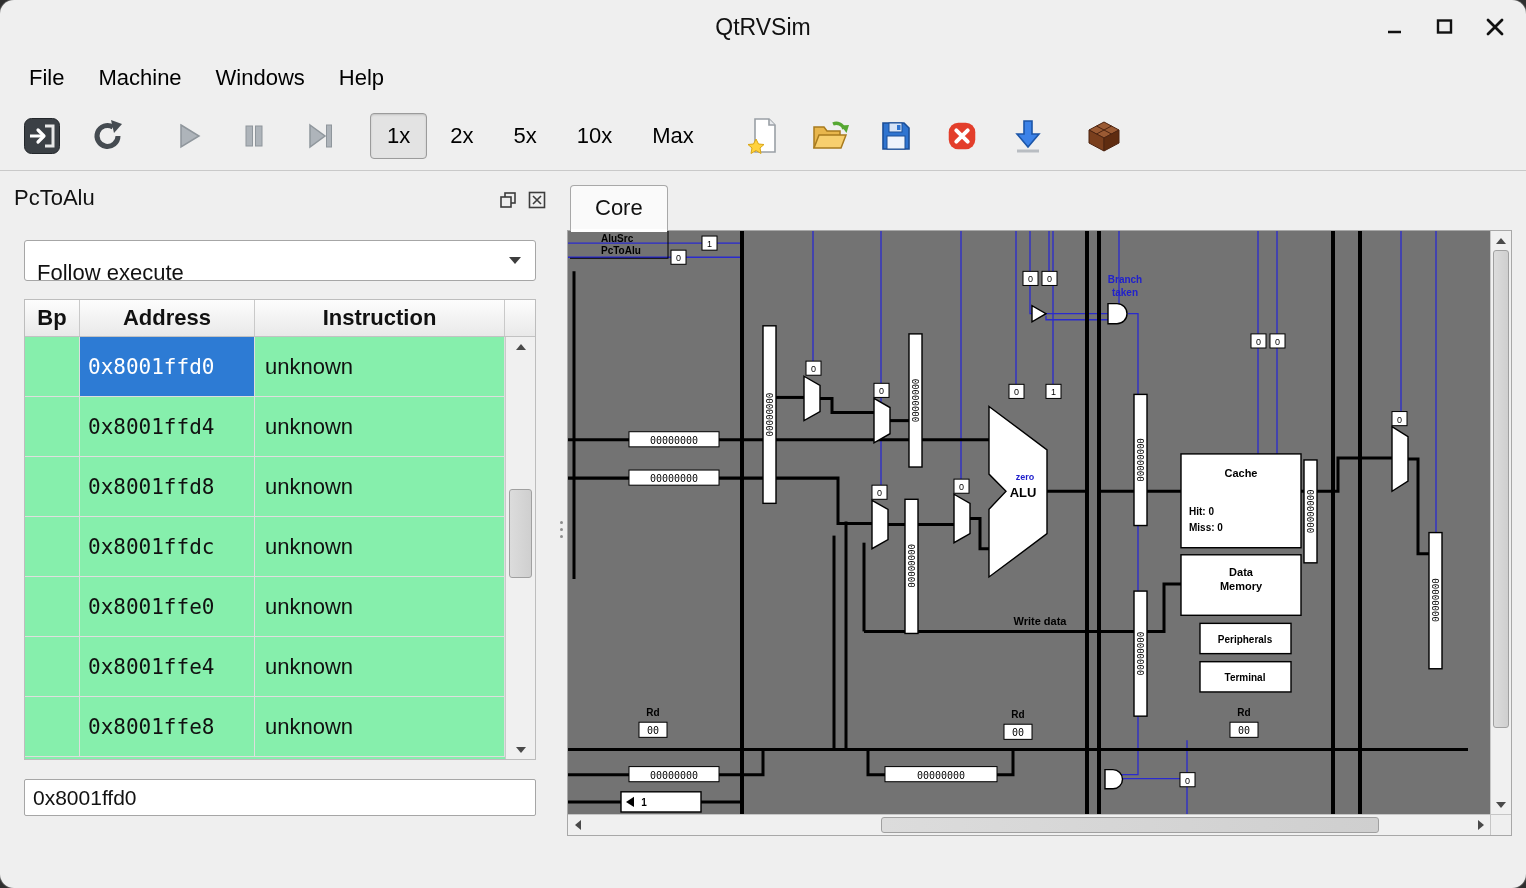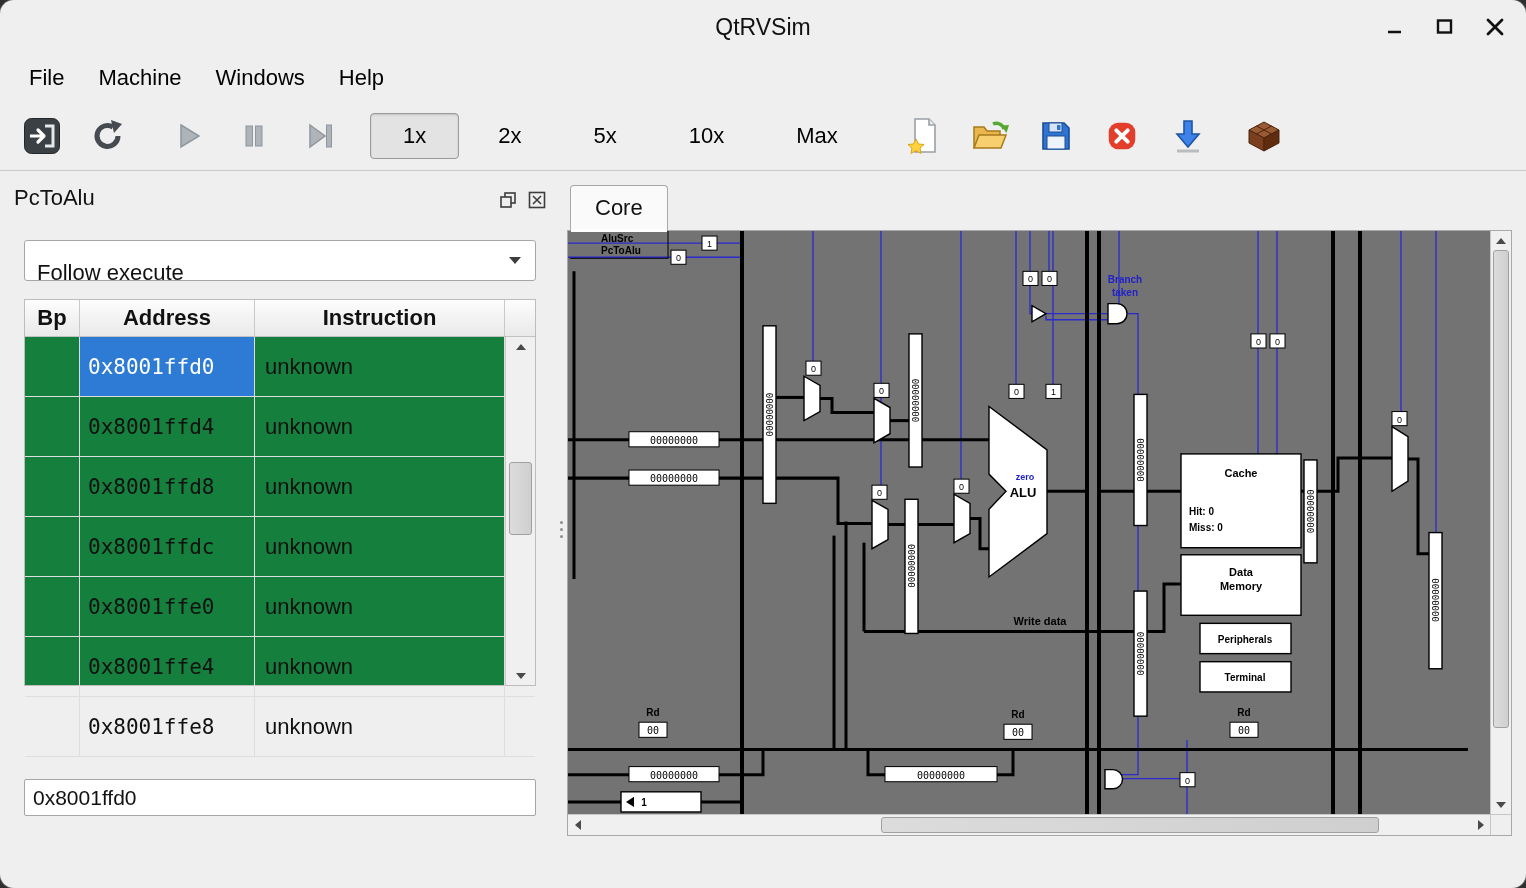--- a/index.html
+++ b/index.html
@@ -15,36 +15,36 @@
 
   
   .menubar { position:absolute; top:54px; left:0; right:0; height:48px; display:flex; align-items:center; padding-left:12px; }
   .menu-item { font-size:22px; padding:8px 17px; background:transparent; border:none; font-family:inherit; }
 
   
   .toolbar { position:absolute; top:102px; left:0; right:0; height:69px; display:flex; align-items:center;
              padding-left:16px; border-bottom:1px solid #c9c9c9; }
   .tbtn { background:transparent; border:none; width:52px; height:52px; display:flex; align-items:center; justify-content:center; }
   .speed-btn { background:transparent; border:1px solid transparent; font-size:22px; font-family:inherit;
-               padding:9px 32px; border-radius:4px; margin:0 3px; }
+               padding:9px 16px; border-radius:4px; margin:0 3px; }
   .speed-btn.checked { background:#e3e3e3; border-color:#9b9b9b; box-shadow:inset 0 1px 2px rgba(0,0,0,.15); }
   .ml14{margin-left:14px} .ml24{margin-left:24px} .ml28{margin-left:28px}
 
   
   .program-panel { position:absolute; top:171px; left:0; width:556px; bottom:0; }
   .panel-title { position:absolute; top:14px; left:14px; font-size:22px; }
   .panel-icons { position:absolute; top:18px; right:8px; display:flex; gap:7px; }
   .phbtn { width:22px; height:22px; display:flex; align-items:center; justify-content:center; background:transparent; border:none; }
   .combo { position:absolute; top:69px; left:24px; width:512px; height:41px; background:#fff;
            border:1px solid #a6a6a6; border-radius:3px; display:flex; align-items:center; }
   .combo-text { font-size:22px; padding-left:12px; flex:1;margin-top:24px; }
   .combo-arrow { width:0; height:0; border-left:6px solid transparent; border-right:6px solid transparent;
                  border-top:7px solid #3d3d3d; margin-right:14px; }
 
-  .ptable { position:absolute; top:128px; left:24px; width:512px; height:387px; background:#15803d; border:1px solid #bdbdbd; }
+  .ptable { position:absolute; top:128px; left:24px; width:512px; height:461px; background:#86efac; border:1px solid #bdbdbd; }
   .thead { display:flex; height:37px; background:linear-gradient(#fdfdfd,#e9e9e9); border-bottom:1px solid #c2c2c2; }
   .th { font-weight:bold; font-size:22px; display:flex; align-items:center; justify-content:center; border-right:1px solid #c9c9c9; }
   .th.bp{width:55px} .th.addr{width:175px} .th.instr{width:250px} .th.pad{flex:1; border-right:none}
   .tr { display:flex; height:60px; border-bottom:1px solid #dedede; }
   .td { border-right:1px solid #dedede; display:flex; align-items:center; }
   .td.bp { width:55px; }
   .td.addr { width:175px; font-family:"DejaVu Sans Mono",monospace; font-size:21px; padding-left:8px; }
   .td.addr.selected { background:#2d7bd4; color:#fff; }
   .td.instr { width:250px; font-size:22px; padding-left:10px; }
   .tscroll { position:absolute; top:37px; right:0; width:30px; bottom:0; background:#f0f0f0; border-left:1px solid #c9c9c9; }

